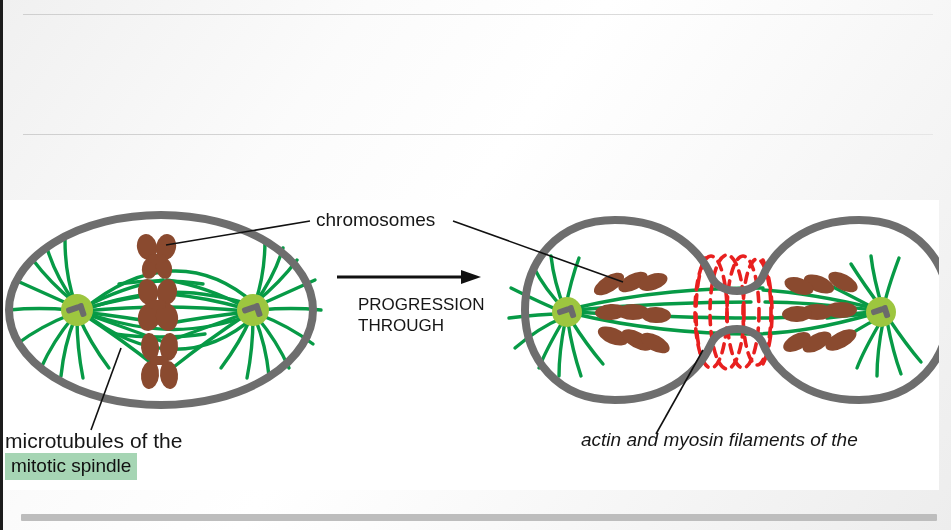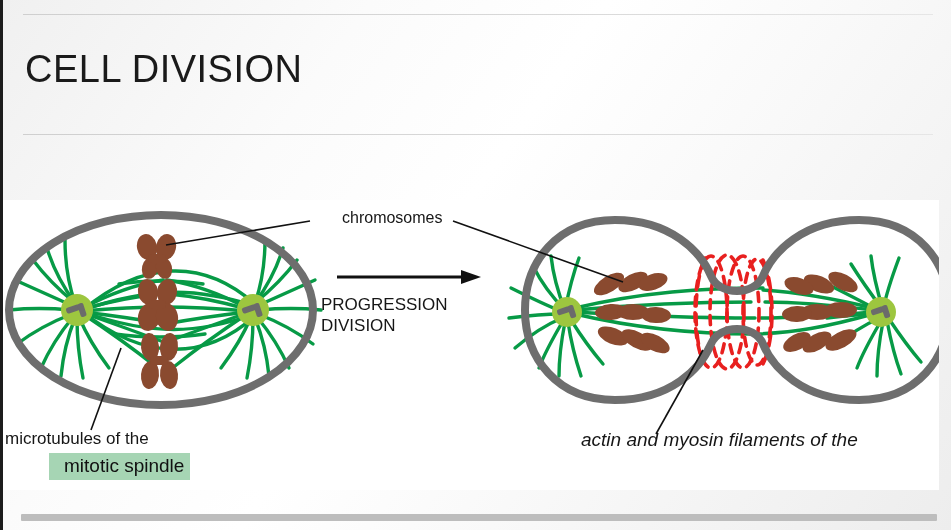--- a/index.html
+++ b/index.html
@@ -38,38 +38,37 @@
     position:absolute;left:0;top:200px;width:936px;height:290px;
     background:#ffffff;
   }
   #fig-svg{display:block;}
   .lbl{
     position:absolute;
     font-family:"Liberation Sans", sans-serif;
     color:#161616;
     white-space:nowrap;
   }
-  #label-chromosomes{left:313px;top:209px;font-size:16px;margin-left:26px;}
-  #arrow-caption{left:318px;top:294px;font-size:17px;line-height:21px;color:#161616;}
-  #label-left-line1{left:2px;top:429px;font-size:17px;}
+  #label-chromosomes{left:313px;top:209px;font-size:19px;}
+  #arrow-caption{left:355px;top:294px;font-size:17px;line-height:21px;color:#161616;}
+  #label-left-line1{left:2px;top:429px;font-size:21px;}
   #label-right-line1{left:578px;top:429px;font-size:19px;font-style:italic;}
   .hl{
-    position:absolute;font-size:19px;padding:2px 6px 3px 15px;margin-left:44px;
+    position:absolute;font-size:19px;padding:2px 6px 3px 6px;
   }
   #label-left-hl{left:2px;top:453px;background:#a6d5b4;color:#111;}
   #label-right-hl{left:578px;top:453px;background:#f6a2a2;color:#111;}
 </style>
 </head>
 <body>
 
 <div id="slide">
 
   <div class="rule" id="rule-top"></div>
 
-  <div id="page-title">CELL DIVISION</div>
 
   <div class="rule" id="rule-mid"></div>
 
   <div id="figure">
     <svg id="fig-svg" width="936" height="290" viewBox="0 0 936 290">
 
       <g>
 
         <g fill="none" stroke="#079a46" stroke-width="3.4" stroke-linecap="round">
 
@@ -268,21 +267,21 @@
 
         <line x1="653" y1="234" x2="700" y2="150"></line>
       </g>
     </svg>
 
     <div class="lbl" id="label-chromosomes" style="position:absolute;left:313px;top:9px;">chromosomes</div>
   </div>
 
   <div id="arrow-caption" class="lbl">
     <div>PROGRESSION</div>
-    <div>DIVISION</div>
+    <div>THROUGH</div>
   </div>
 
   <div class="lbl" id="label-left-line1">microtubules of the</div>
   <div class="hl" id="label-left-hl">mitotic spindle</div>
 
   <div class="lbl" id="label-right-line1">actin and myosin filaments of the</div>
 
   <div id="rule-bottom"></div>
 </div>
 

